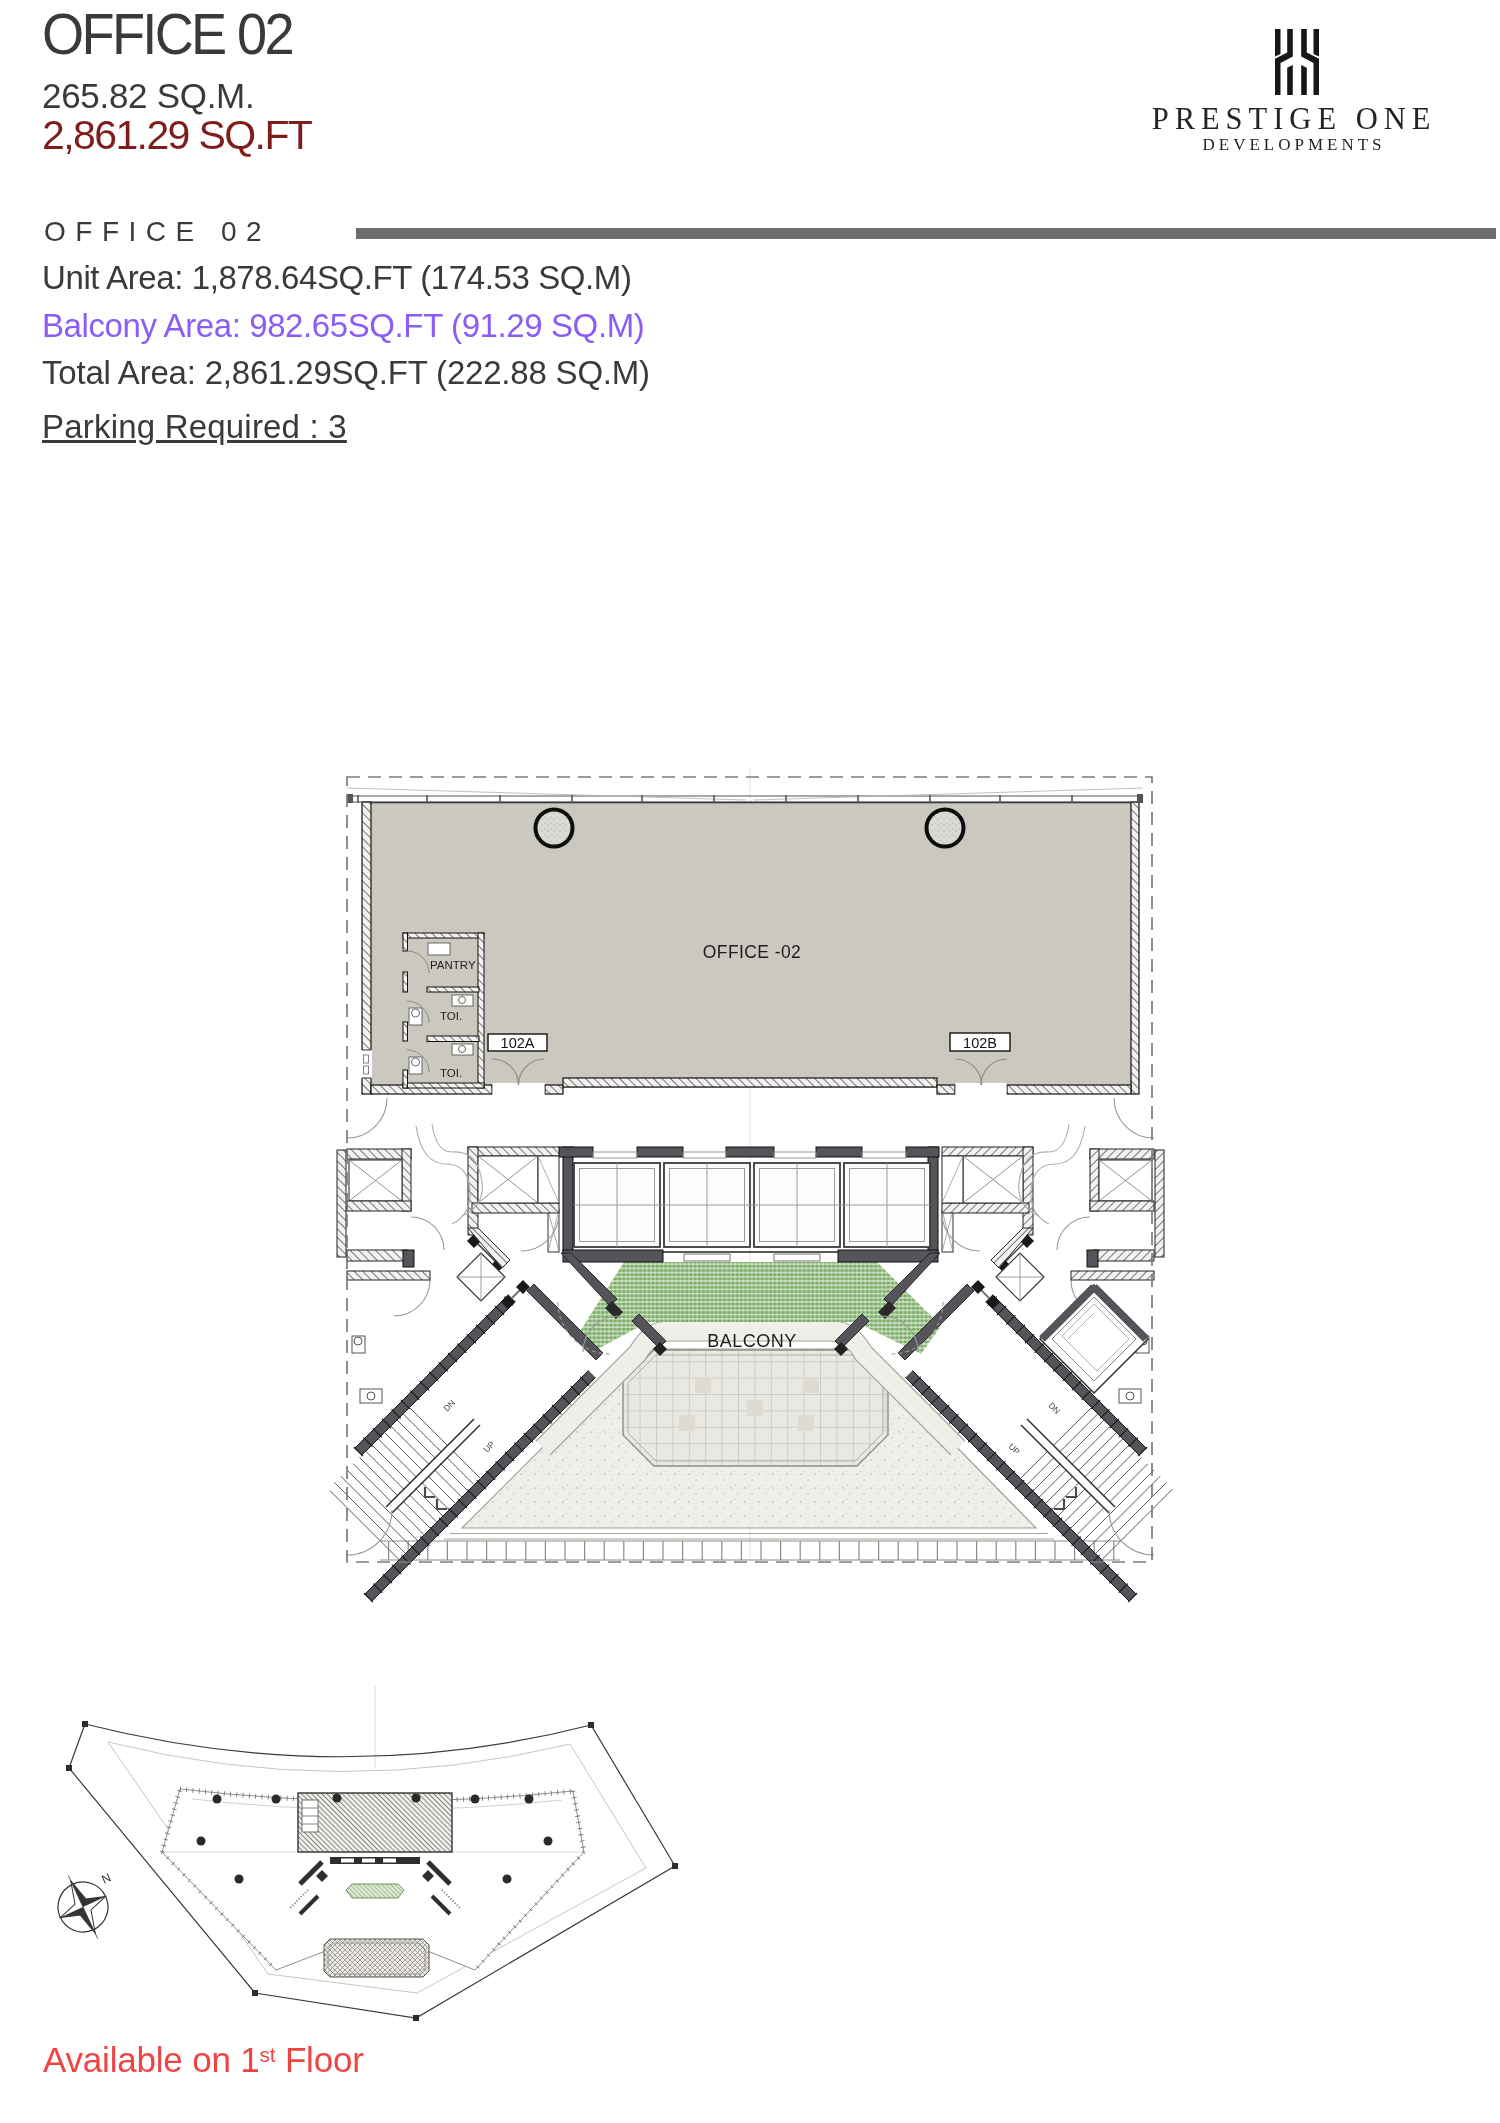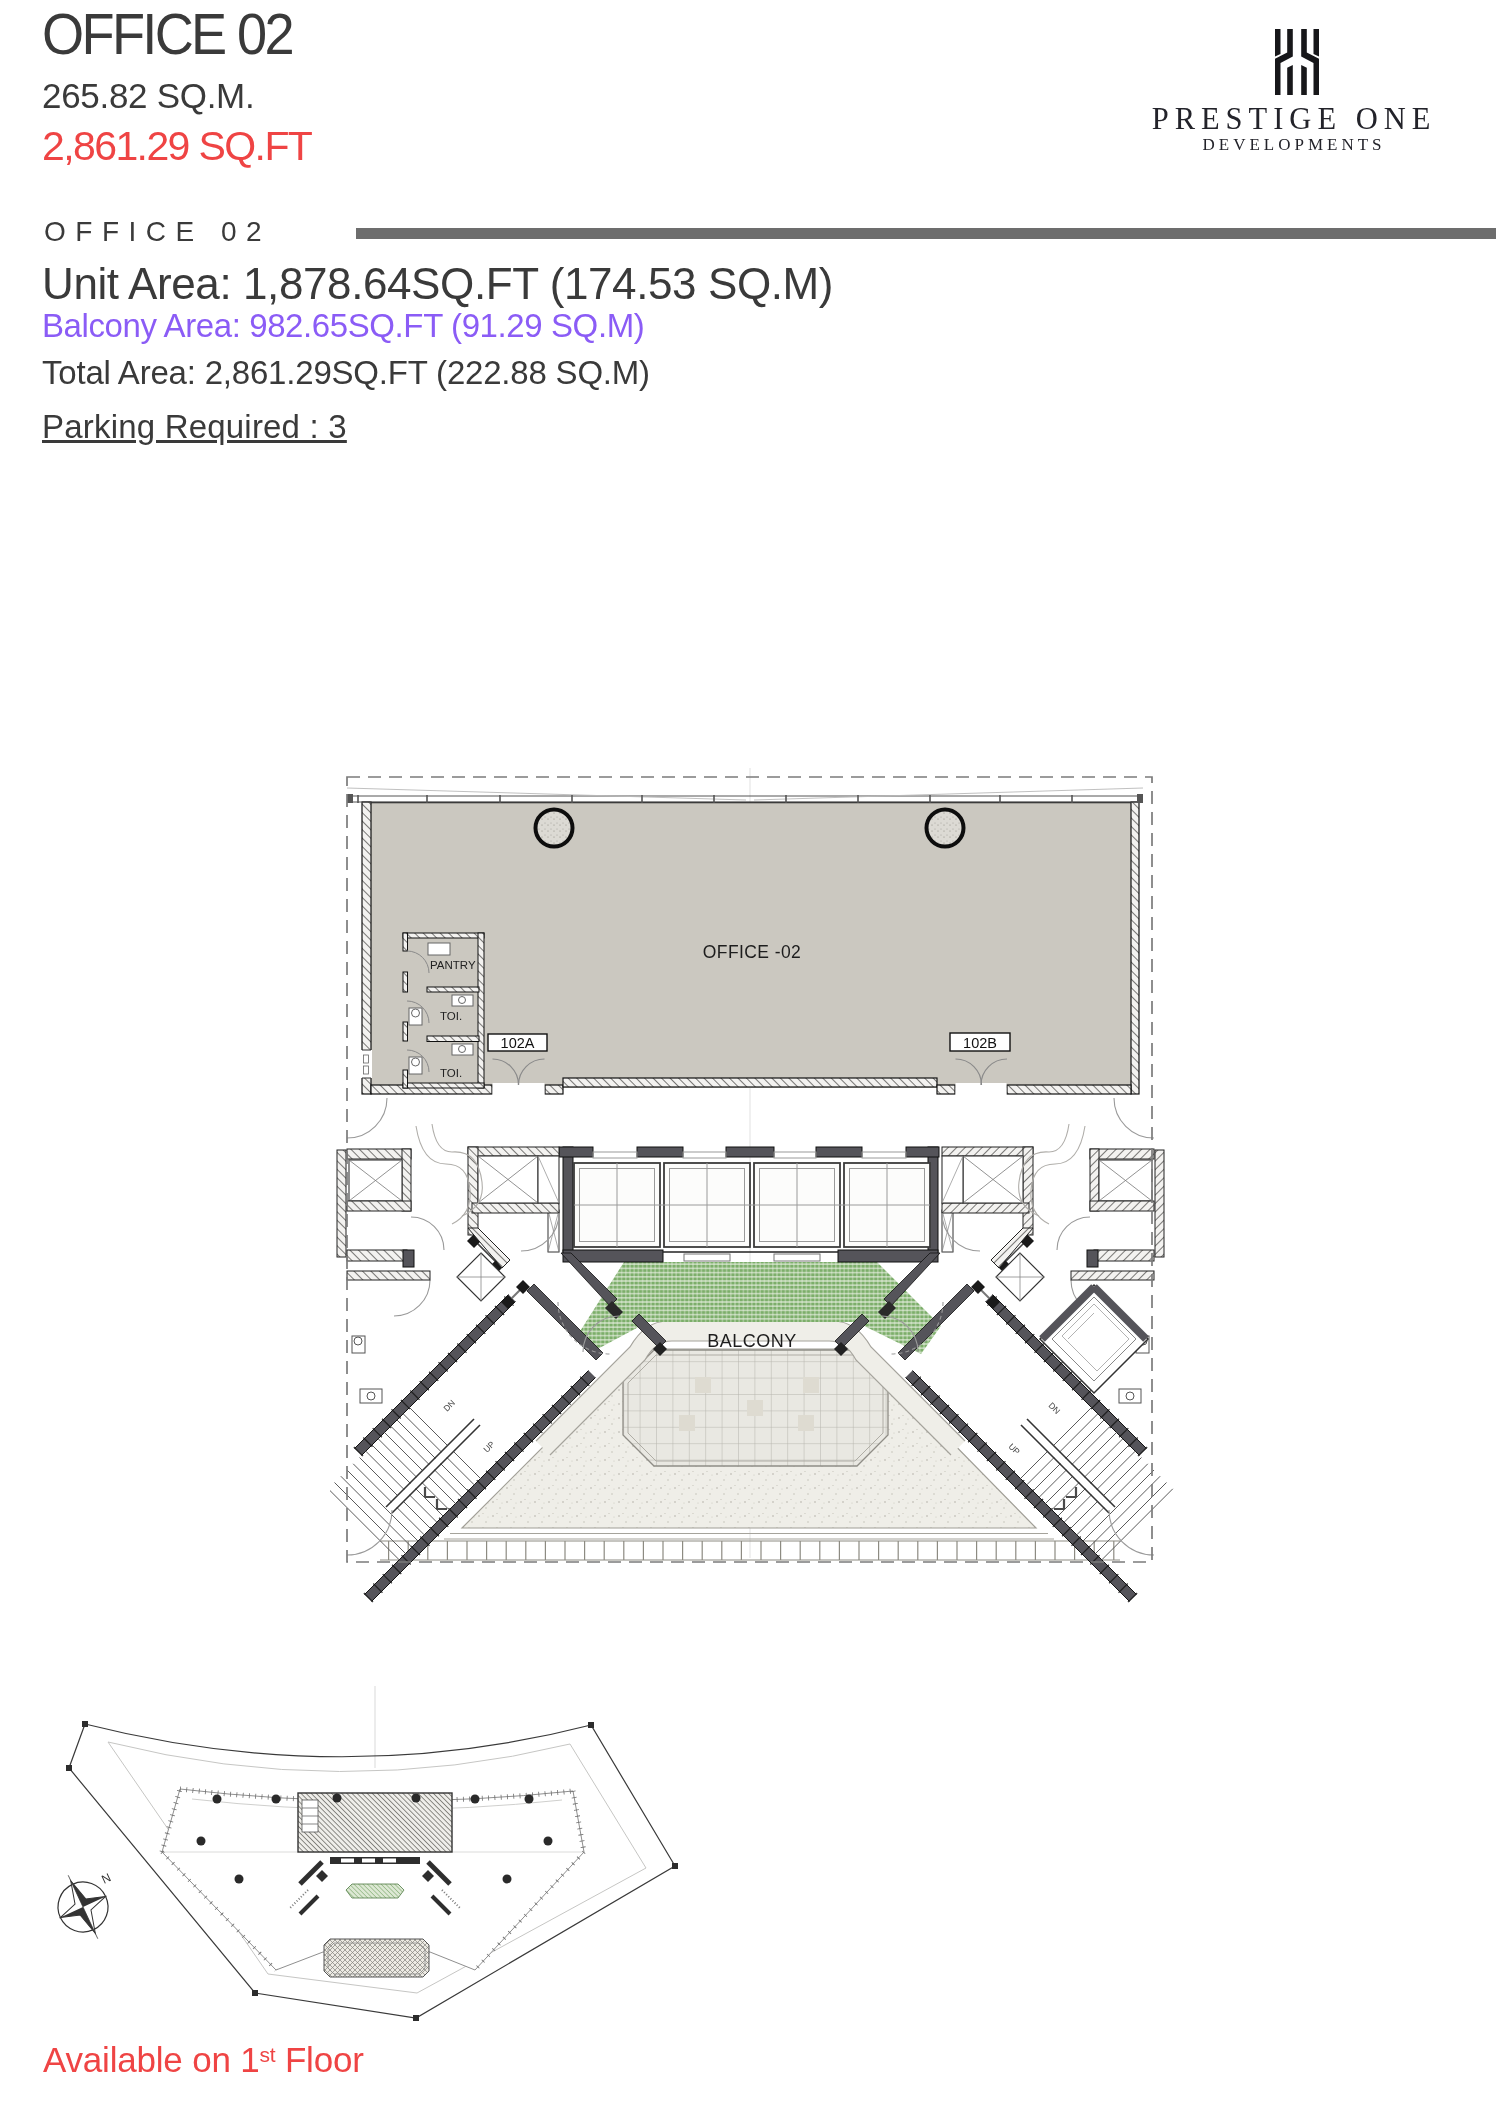--- a/index.html
+++ b/index.html
@@ -7,27 +7,27 @@
        font-family:"Liberation Sans",sans-serif;color:#333;}
   .abs{position:absolute;}
 </style>
 </head>
 <body>
 
 <div class="abs" style="left:42px;top:1px;font-size:57px;color:#3a3a3a;letter-spacing:-2.8px;transform:scale(0.95,1);transform-origin:0 0;">OFFICE 02</div>
 
 <div class="abs" style="left:42px;top:76px;font-size:35px;color:#3a3a3a;letter-spacing:-0.3px;">265.82 SQ.M.</div>
 
-<div class="abs" style="left:42px;top:123px;font-size:41px;color:#ef4444;letter-spacing:-1.6px;">2,861.29 SQ.FT</div>
+<div class="abs" style="left:42px;top:112px;font-size:41px;color:#7f1d1d;letter-spacing:-1.6px;">2,861.29 SQ.FT</div>
 
 <div class="abs" style="left:44px;top:216px;font-size:28px;color:#3a3a3a;letter-spacing:9.5px;">OFFICE 02</div>
 
 <div class="abs" style="left:356px;top:228px;width:1140px;height:11px;background:#6d6d6d;"></div>
 
-<div class="abs" style="left:42px;top:259px;font-size:44px;color:#3a3a3a;letter-spacing:-0.4px;">Unit Area: 1,878.64SQ.FT (174.53 SQ.M)</div>
+<div class="abs" style="left:42px;top:259px;font-size:33px;color:#3a3a3a;letter-spacing:-0.4px;">Unit Area: 1,878.64SQ.FT (174.53 SQ.M)</div>
 
 <div class="abs" style="left:42px;top:307px;font-size:33px;color:#8b5cf6;letter-spacing:-0.4px;">Balcony Area: 982.65SQ.FT (91.29 SQ.M)</div>
 
 <div class="abs" style="left:42px;top:354px;font-size:33px;color:#3a3a3a;letter-spacing:-0.2px;">Total Area: 2,861.29SQ.FT (222.88 SQ.M)</div>
 
 <div class="abs" style="left:42px;top:408px;font-size:33px;color:#3a3a3a;letter-spacing:0.2px;text-decoration:underline;">Parking Required : 3</div>
 
 <svg class="abs" style="left:1150px;top:28px;" width="300" height="130" viewBox="0 0 300 130">
 
   <g fill="#17171a" transform="translate(125,1)">

